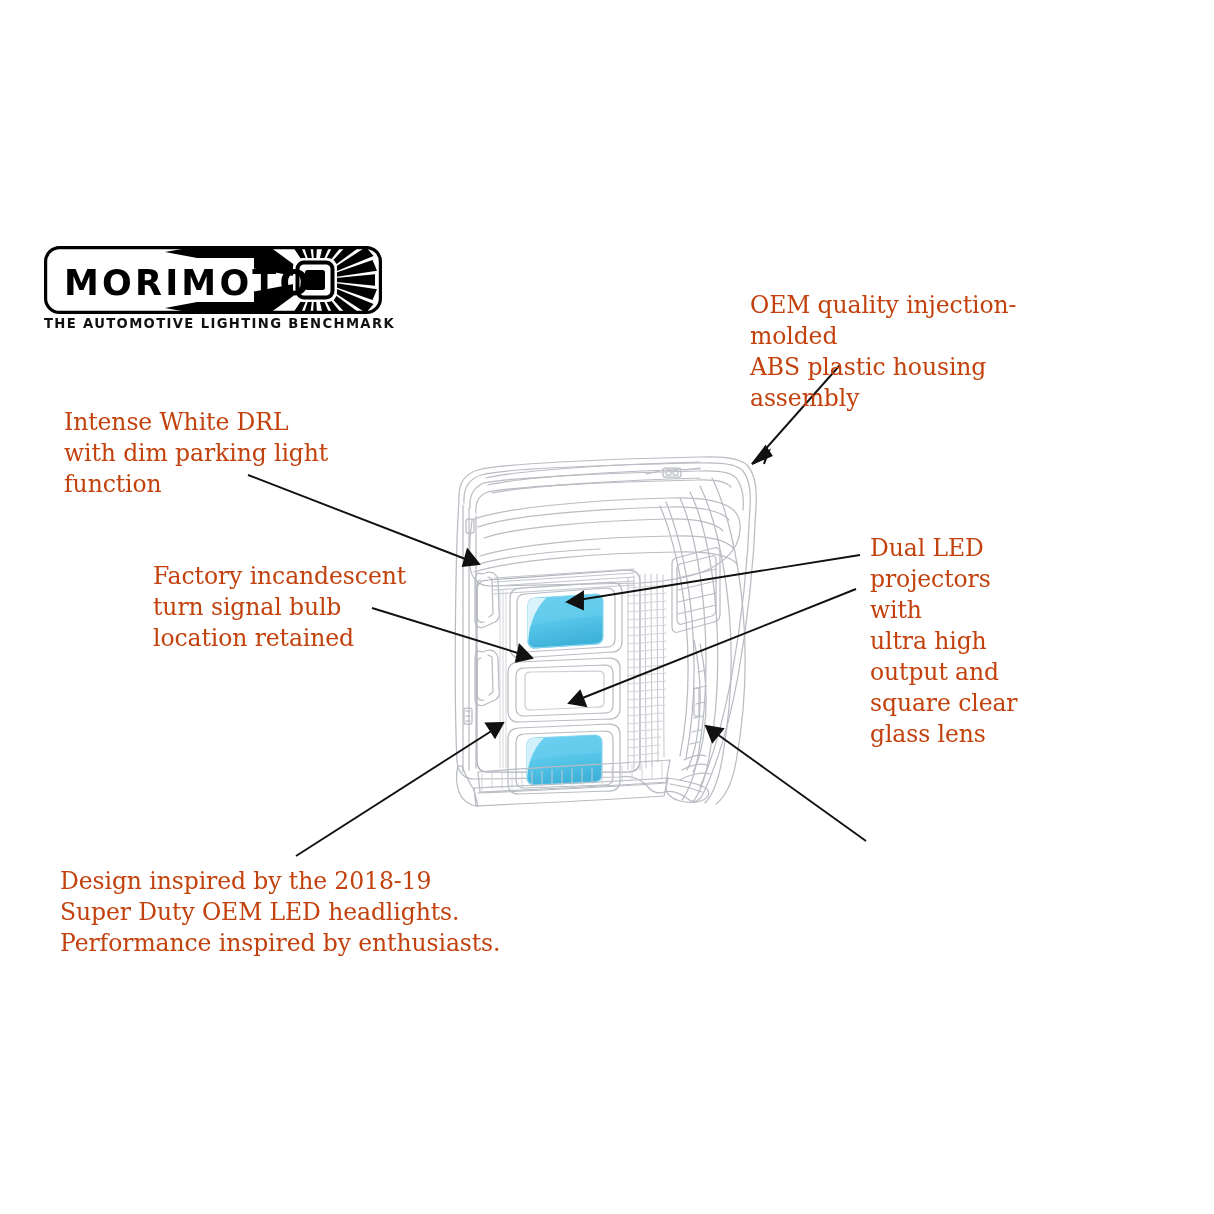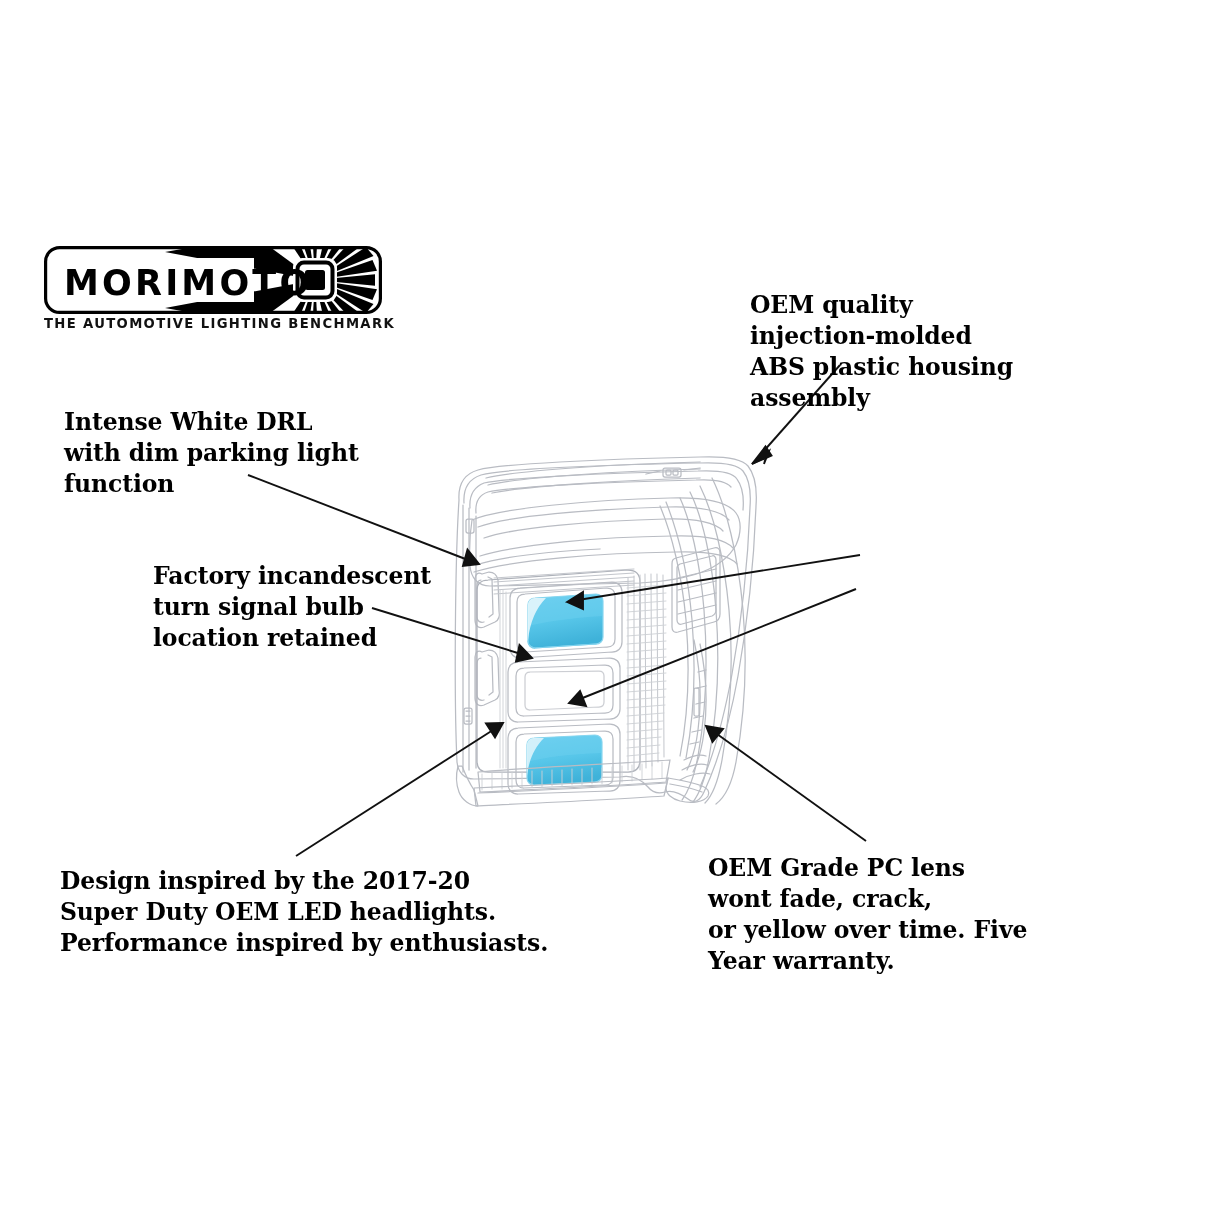--- a/index.html
+++ b/index.html
@@ -53,24 +53,23 @@
     color: #111111;
     white-space: nowrap;
   }
 
   
   .callout {
     position: absolute;
     font-family: "DejaVu Serif", "Liberation Serif", serif;
     font-size: 23.5px;
     line-height: 31px;
-    color: #000000;
+    color: #c2410c;
     white-space: pre-line;
     letter-spacing: -0.1px;
-    font-weight: bold;
   }
   .callout.right-block { text-align: left; }
 
   #callout-housing   { left: 750px; top: 290px; }
   #callout-drl       { left: 64px;  top: 407px; }
   #callout-turn      { left: 153px; top: 561px; }
   #callout-projector { left: 870px; top: 533px; }
   #callout-design    { left: 60px;  top: 866px; }
   #callout-pc-lens   { left: 708px; top: 853px; }
 
@@ -425,21 +424,22 @@
 ABS plastic housing assembly</div>
 
   <div class="callout" id="callout-turn">Factory incandescent
 turn signal bulb
 location retained</div>
 
   <div class="callout" id="callout-drl">Intense White DRL
 with dim parking light
 function</div>
 
-
-  <div class="callout" id="callout-design">Design inspired by the 2017-20
+  <div class="callout right-block" id="callout-projector">Dual LED projectors with
+ultra high output and
+square clear glass lens</div>
+
+  <div class="callout" id="callout-design">Design inspired by the 2018-19
 Super Duty OEM LED headlights.
 Performance inspired by enthusiasts.</div>
 
-  <div class="callout right-block" id="callout-pc-lens">OEM Grade PC lens wont fade, crack,
-or yellow over time. Five Year warranty.</div>
 
 </div>
 
 </body></html>

